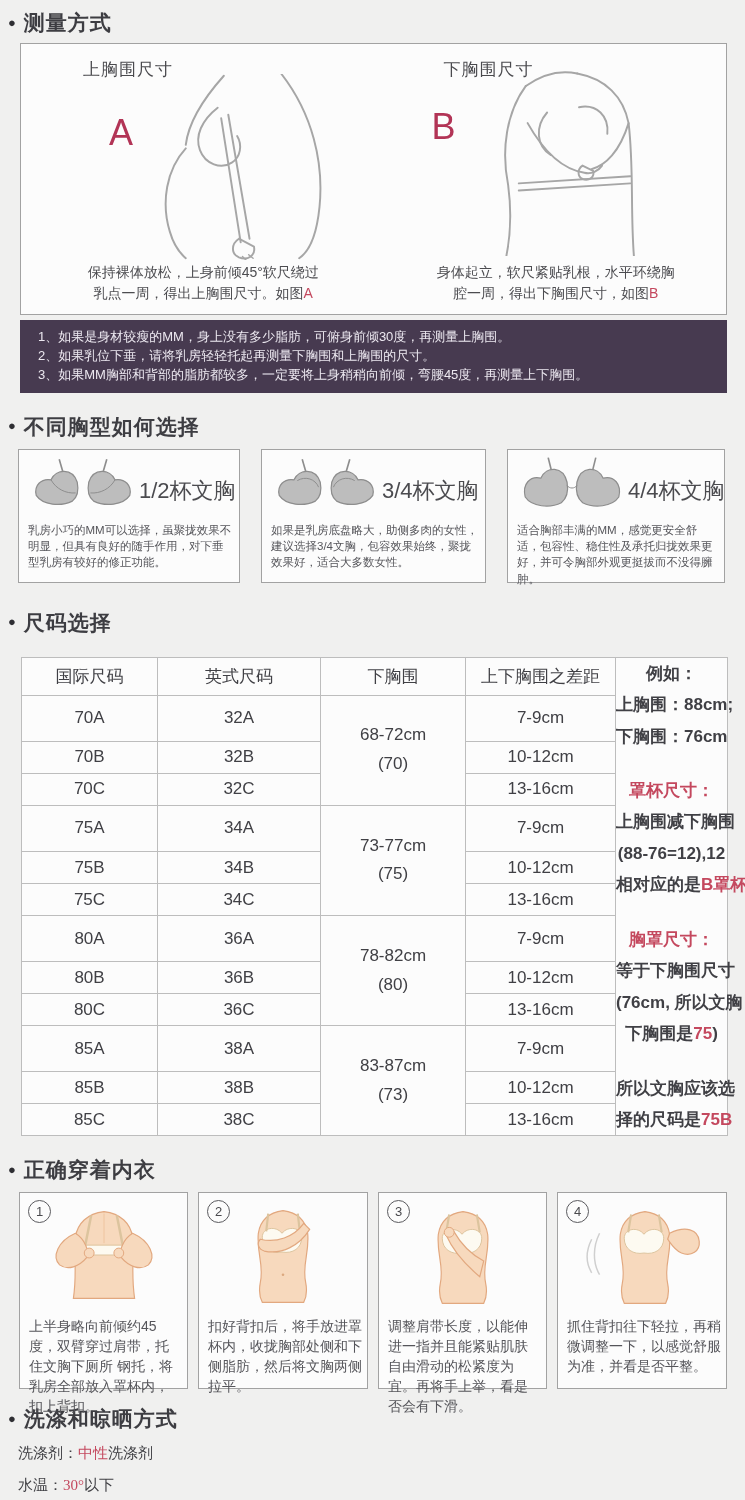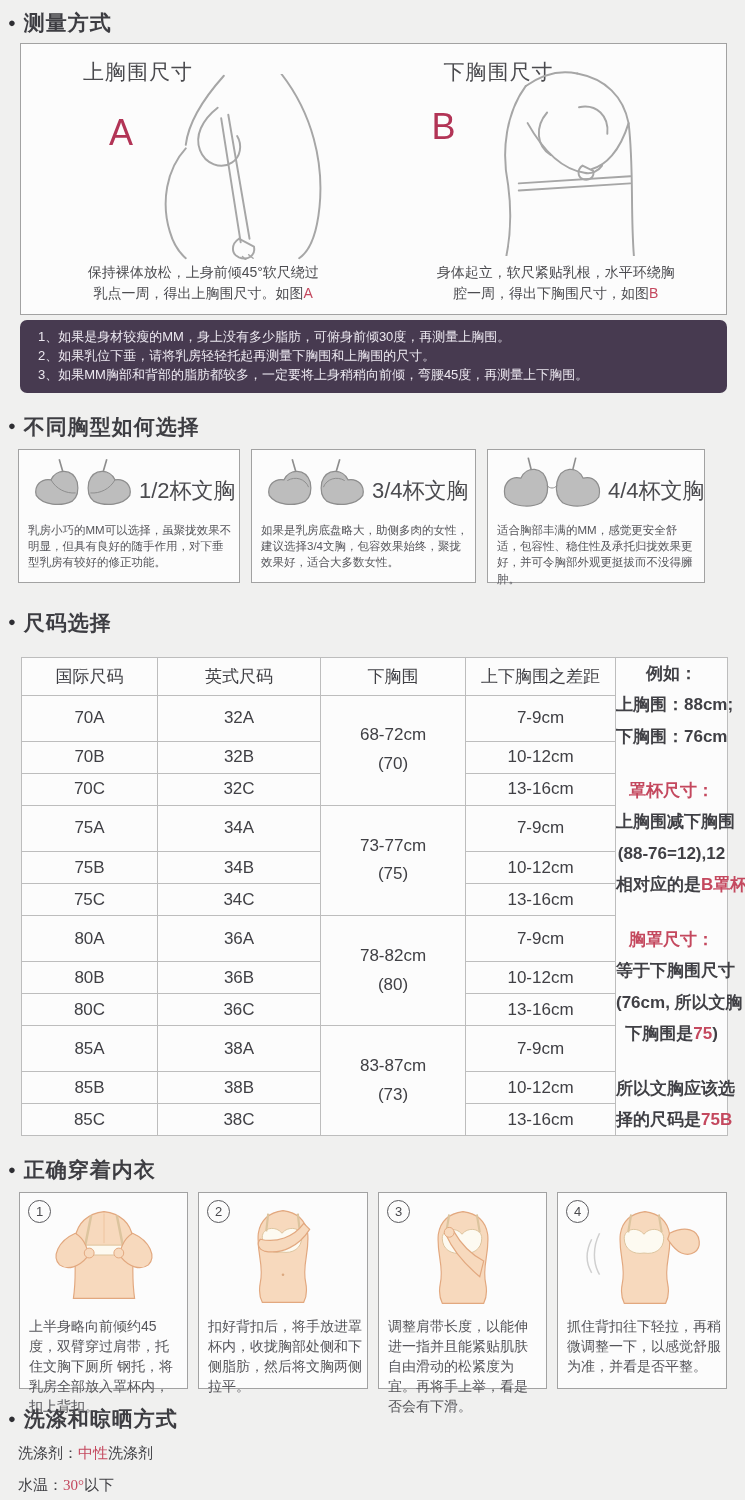--- a/index.html
+++ b/index.html
@@ -8,36 +8,36 @@
 
   .sec-title{display:flex;align-items:center;font-size:21px;font-weight:600;color:#3d3d42;letter-spacing:1px;}
   .sec-title .bullet{font-size:13px;margin:0 7px 0 8px;transform:translateY(-1px);color:#2e2e33;}
 
   .panel{margin-left:20px;width:707px;background:#fcfcfc;border:1px solid #a2a2a2;box-sizing:border-box;}
 
   
   #sec1-title{padding-top:9px;}
   #measure-panel{height:272px;margin-top:6px;display:flex;position:relative;}
   .m-half{position:relative;width:50%;height:100%;}
-  .fig-sub{position:absolute;top:14px;left:62px;font-size:21px;color:#4a4a4e;letter-spacing:1px;}
+  .fig-sub{position:absolute;top:14px;left:62px;font-size:17px;color:#4a4a4e;letter-spacing:1px;}
   .m-half.right .fig-sub{left:70px;}
   .big-letter{position:absolute;font-size:36px;color:#b23456;}
   .m-half.left .big-letter{top:68px;left:88px;}
   .m-half.right .big-letter{top:62px;left:58px;}
   .fig-svg{position:absolute;}
   .m-half.left .fig-svg{top:30px;left:112px;width:226px;height:186px;}
   .m-half.right .fig-svg{top:26px;left:92px;width:226px;height:186px;}
   .m-caption{position:absolute;bottom:10px;left:12px;right:0;text-align:center;font-size:14px;line-height:1.5;color:#4c4c50;}
 
   #notes-box{margin:5px 0 8px 20px;width:707px;box-sizing:border-box;background:#473a50;color:#ece8f0;
-             font-size:13px;line-height:1.48;padding:7px 14px 8px 18px;border-radius:7px;}
+             font-size:13px;line-height:1.48;padding:7px 14px 8px 18px;}
 
   
   #sec2-title{margin-top:20px;}
-  #cups-row{display:flex;gap:11px;margin:8px 8px 0 18px;}
+  #cups-row{display:flex;gap:21px;margin:8px 8px 0 18px;}
   .cup-box{position:relative;height:134px;background:#fcfcfc;border:1px solid #a2a2a2;box-sizing:border-box;}
   .cup-box.b1{width:222px;} .cup-box.b2{width:225px;} .cup-box.b3{width:218px;}
   .cup-svg{position:absolute;top:6px;left:8px;width:112px;height:64px;}
   .cup-label{position:absolute;top:26px;left:120px;font-size:22px;color:#4b4b4f;white-space:nowrap;}
   .cup-desc{position:absolute;top:72px;left:9px;right:6px;font-size:11.5px;line-height:1.42;color:#55555a;}
 
   
   #sec3-title{margin-top:26px;}
   #size-table{margin:20px 0 0 21px;border-collapse:collapse;background:#fcfcfc;table-layout:fixed;width:706px;}
   #size-table th,#size-table td{border:1px solid #bdbdbd;text-align:center;font-weight:normal;color:#404045;font-size:17px;padding:0;}

